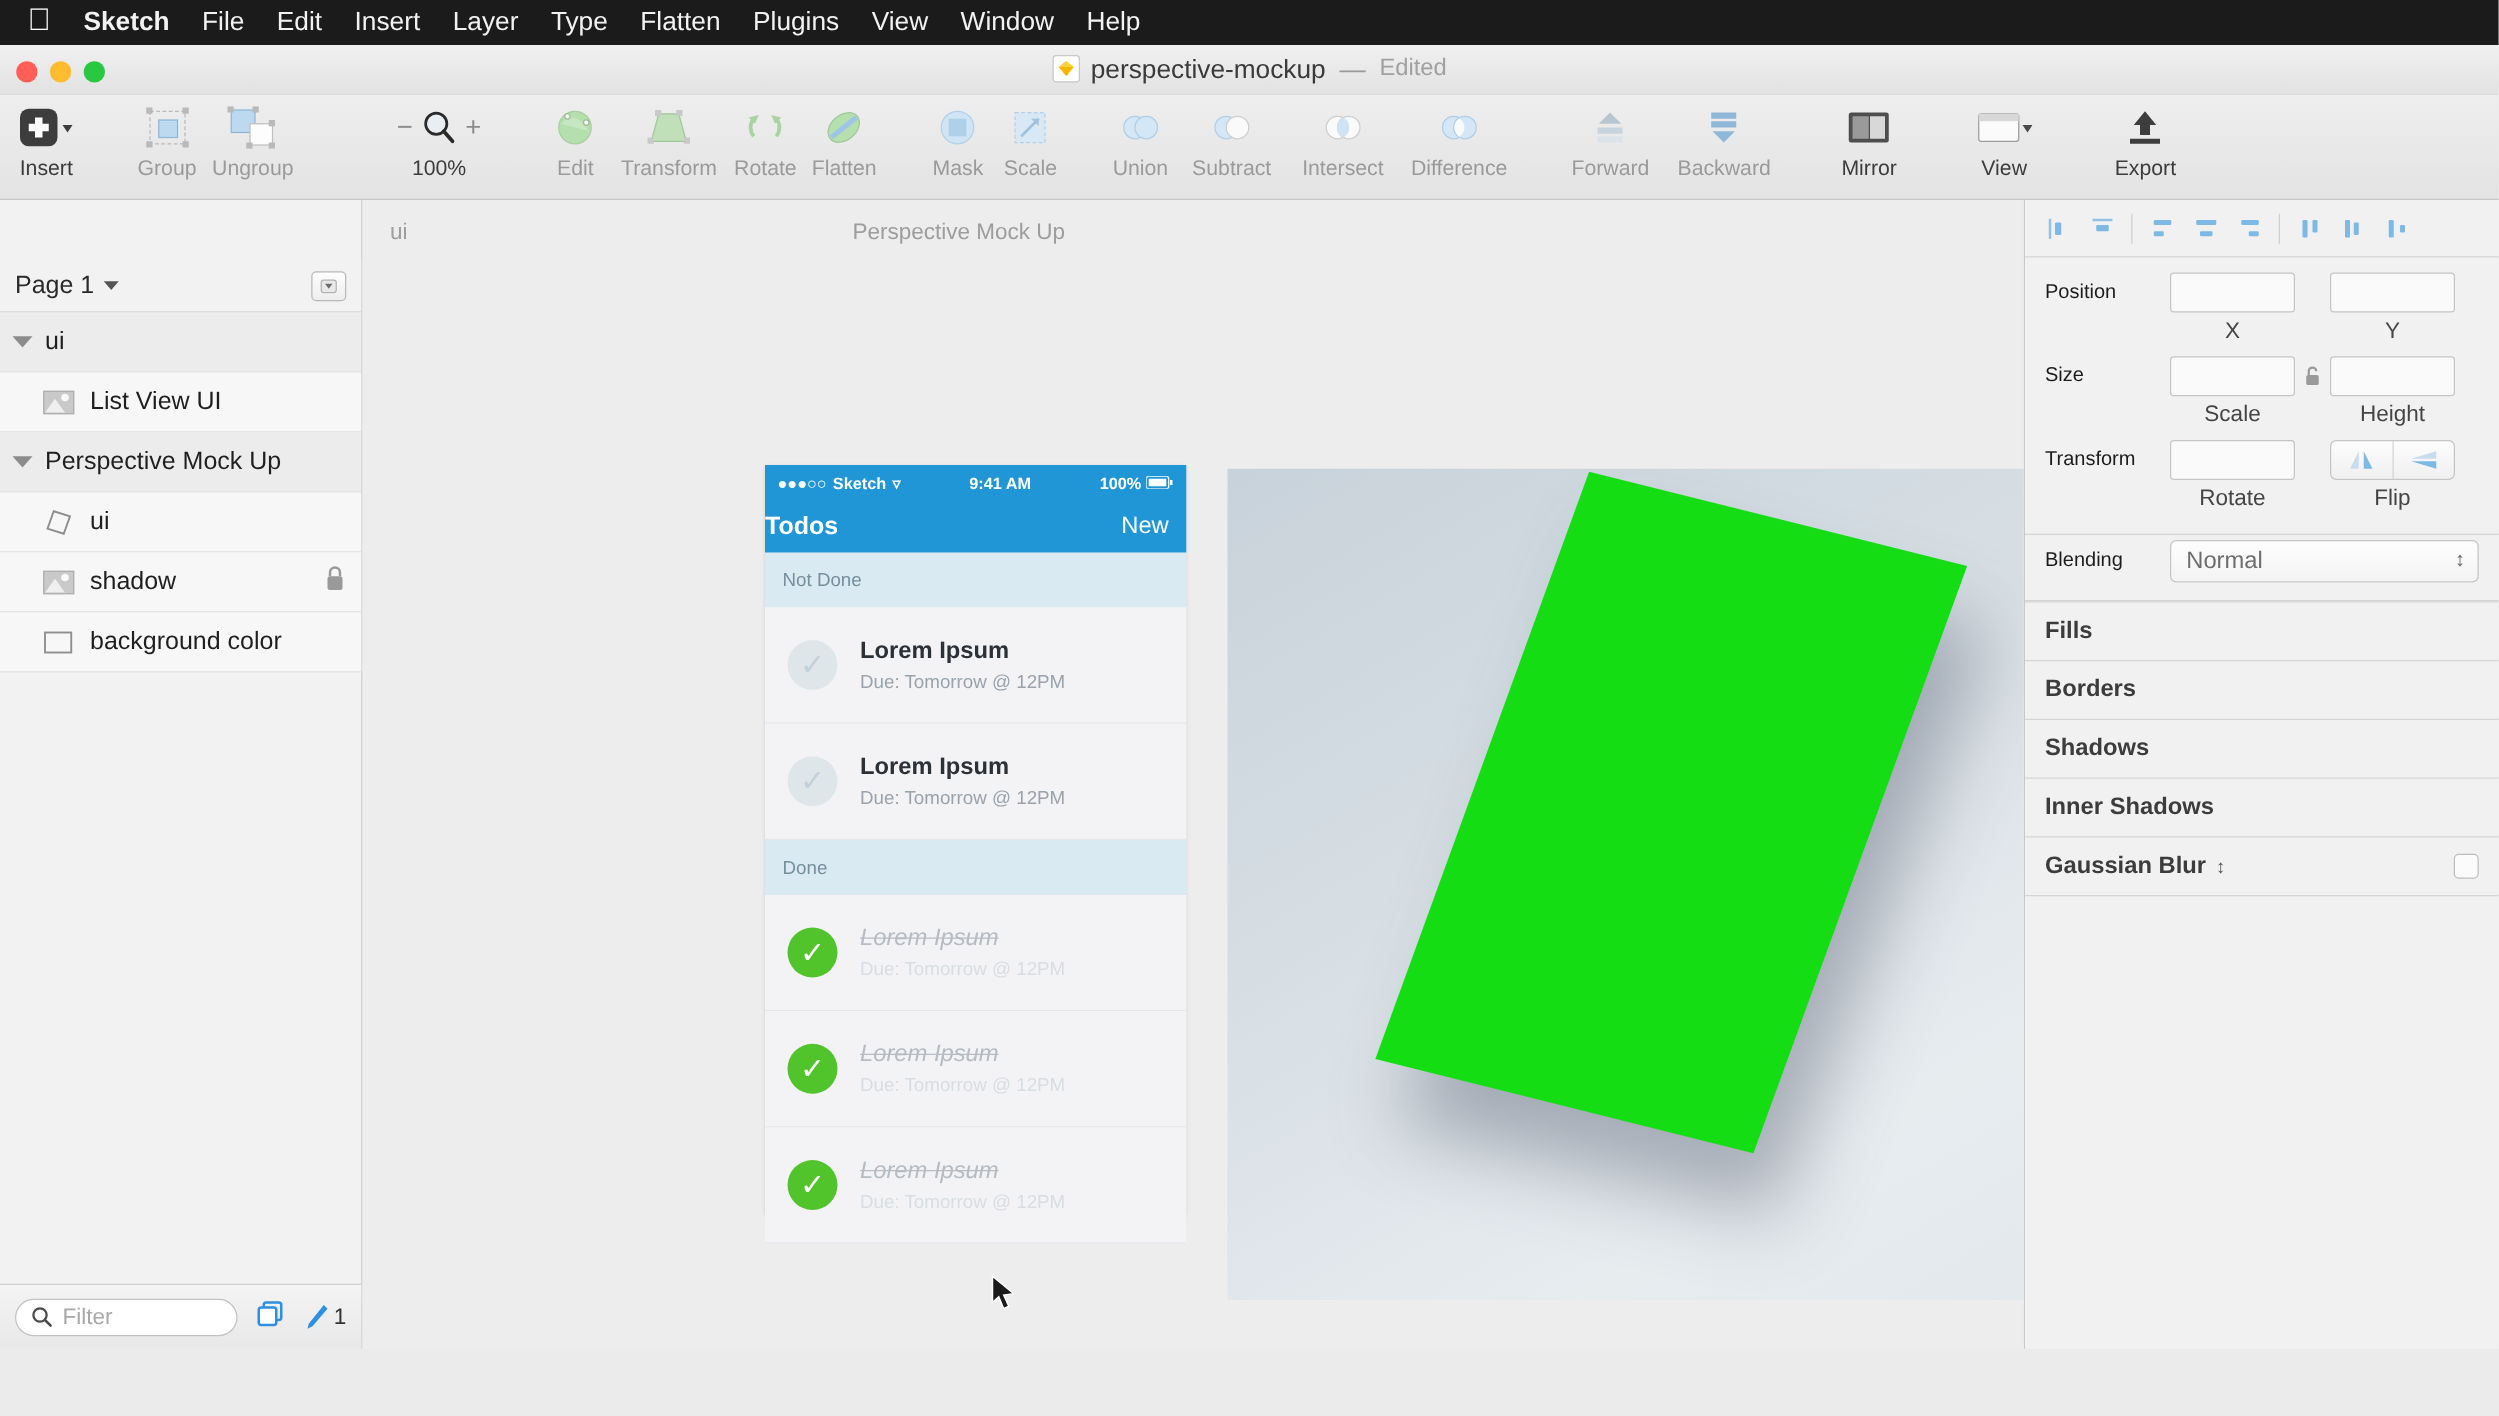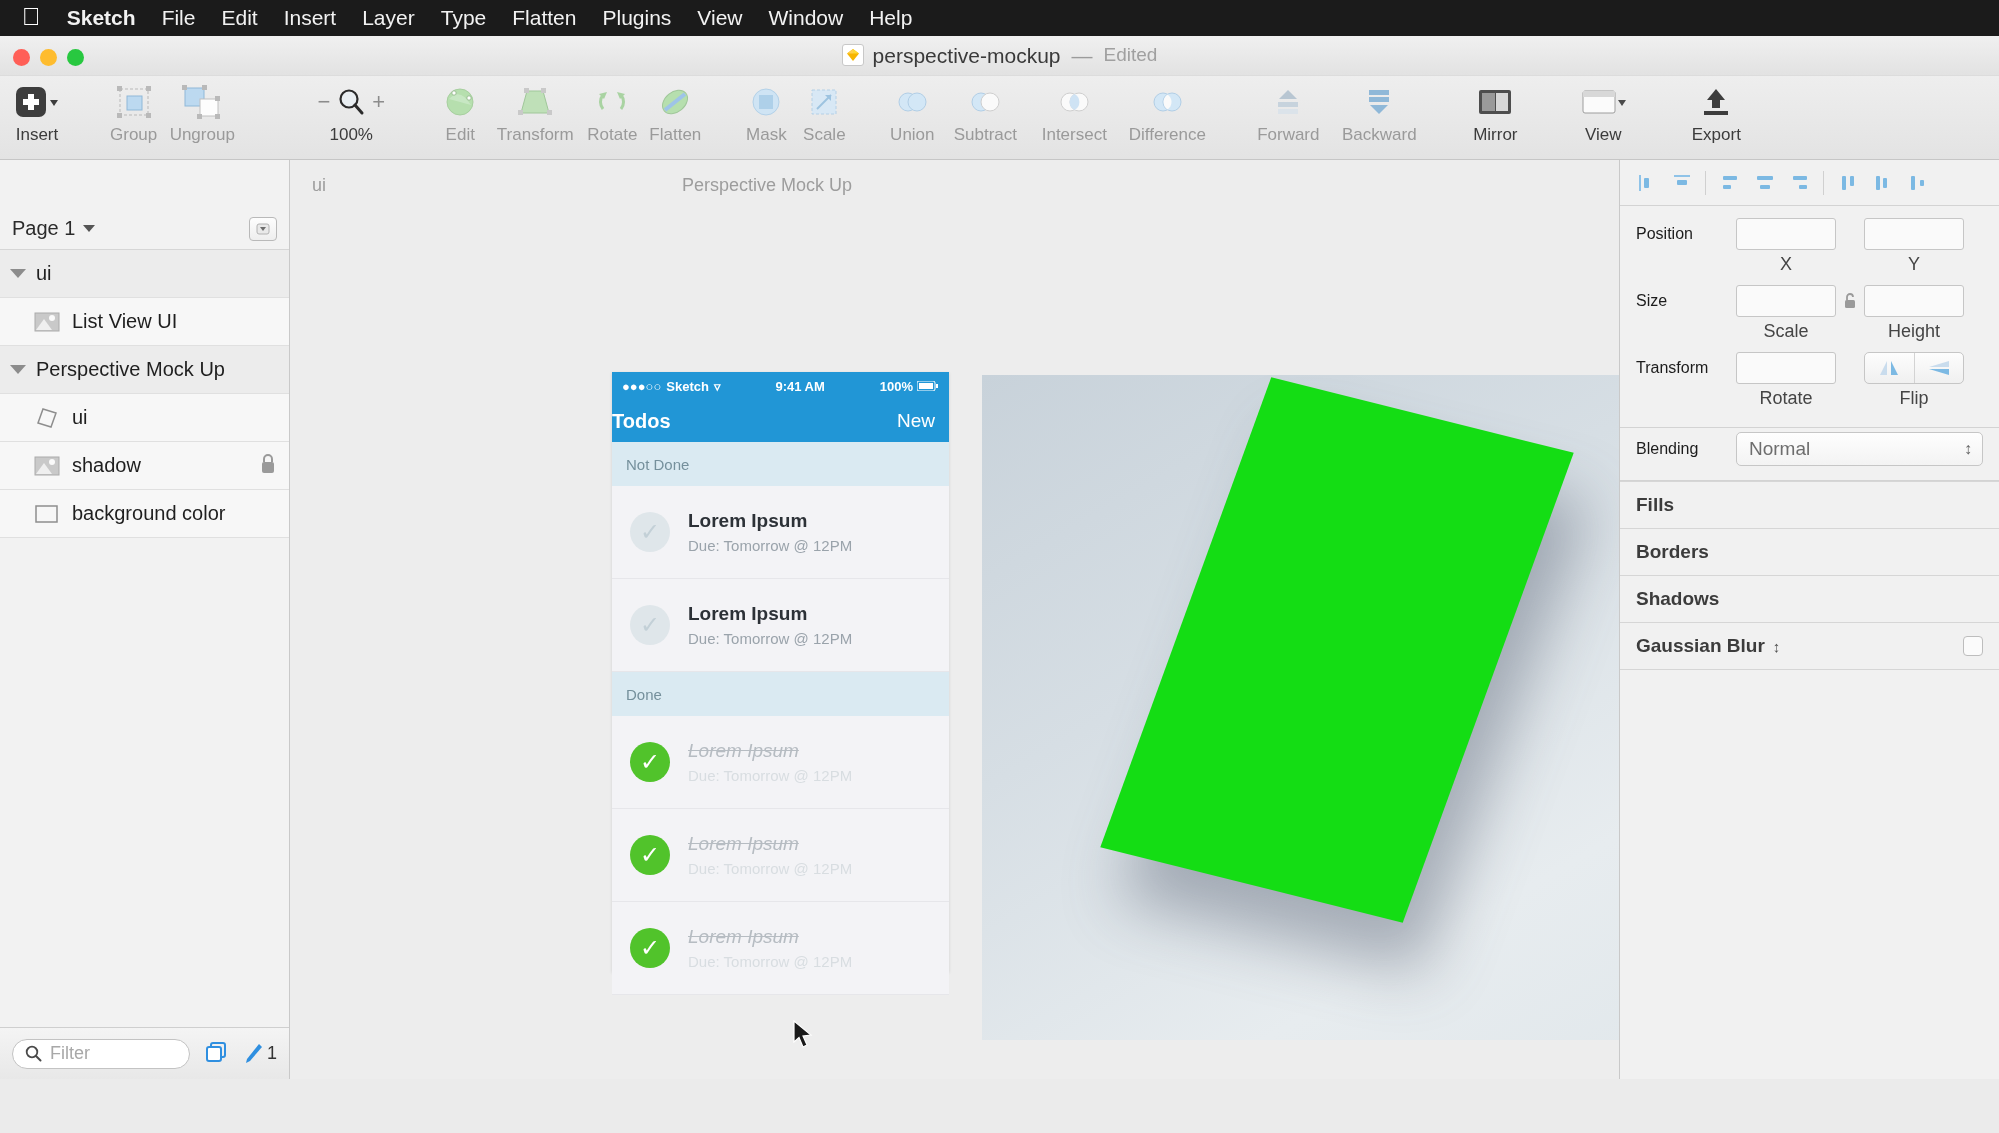--- a/index.html
+++ b/index.html
@@ -832,20 +832,23 @@
     <div class="acc-row">
       <span>Fills</span>
     </div>
     <div class="acc-row">
       <span>Borders</span>
     </div>
     <div class="acc-row">
       <span>Shadows</span>
     </div>
     <div class="acc-row">
+      <span>Inner Shadows</span>
+    </div>
+    <div class="acc-row">
       <span>Gaussian Blur</span>
       <span style="font-size:15px;color:#555;">↕</span>
       <span class="acc-chk"></span>
     </div>
 
     <div class="insp-fill"></div>
   </div>
 </div>
 
 </body></html>

